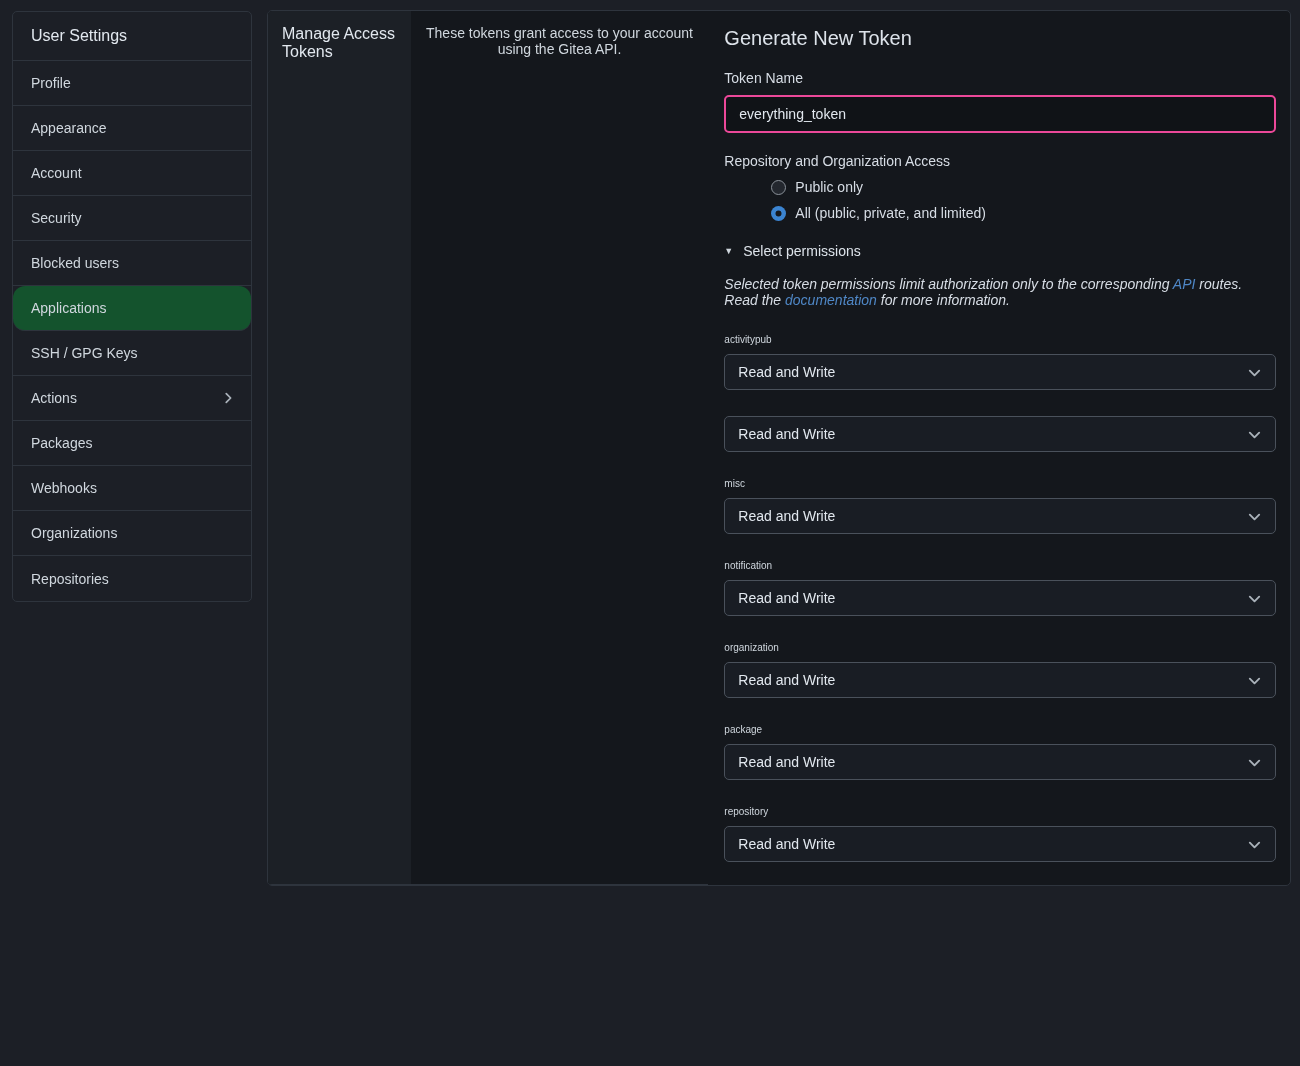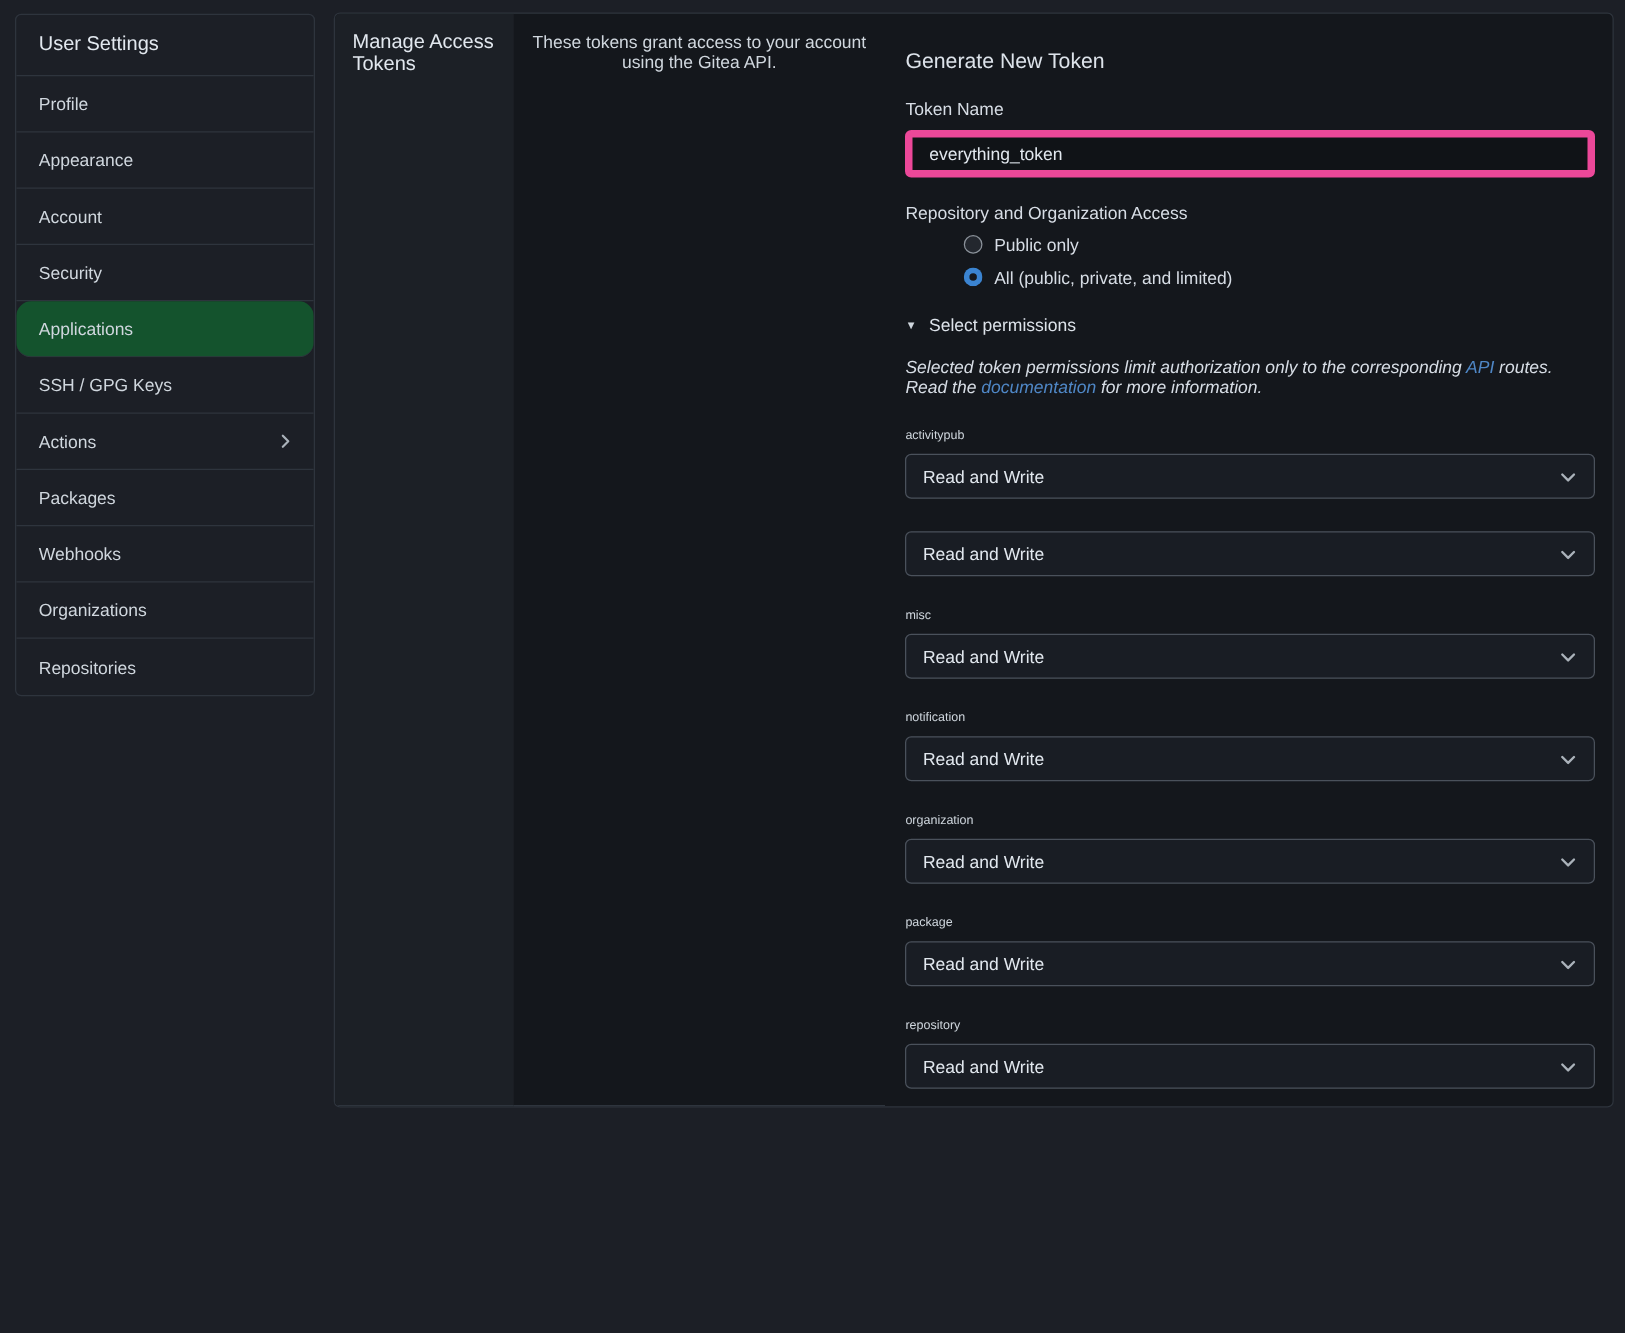--- a/index.html
+++ b/index.html
@@ -78,47 +78,47 @@
     color: #d0d7de;
     border-bottom: 1px solid #2e343d;
     text-align: center;
   }
   .panel-body {
     padding: 0 14px 16px 16px;
     flex: 1 1 auto;
   }
 
   .section-title {
-    margin-top: 28px;
-    font-size: 17px;
+    margin-top: 16px;
+    font-size: 20px;
     font-weight: 400;
     color: #dde3ea;
   }
   .field-label {
     margin-top: 20px;
     font-size: 14px;
     color: #d7dde5;
   }
   .text-input {
     margin-top: 9px;
     width: 100%;
     height: 38px;
     background: #101317;
-    border: 6px solid #ec4899;
+    border: 2px solid #ec4899;
     border-radius: 5px;
     color: #e2e8ef;
     font-size: 14px;
     font-family: inherit;
     padding: 0 13px;
     outline: none;
   }
 
   .radio-row {
     display: flex;
-    align-items: flex-start;
+    align-items: center;
     gap: 9px;
     margin-top: 10px;
     font-size: 14px;
     color: #d7dde5;
     cursor: pointer;
     padding-left: 47px;
   }
   .radio-circle {
     width: 15px; height: 15px;
     border-radius: 50%;
@@ -196,20 +196,23 @@
     </div>
     <div class="sidebar-item">
       <span>Appearance</span>
     </div>
     <div class="sidebar-item">
       <span>Account</span>
     </div>
     <div class="sidebar-item">
       <span>Security</span>
     </div>
+    <div class="sidebar-item">
+      <span>Blocked users</span>
+    </div>
     <div class="sidebar-item active">
       <span>Applications</span>
     </div>
     <div class="sidebar-item">
       <span>SSH / GPG Keys</span>
     </div>
     <div class="sidebar-item">
       <span>Actions</span>
       <svg class="chev-right" viewBox="0 0 16 16">
           <path d="M6 3 L11 8 L6 13"></path>

